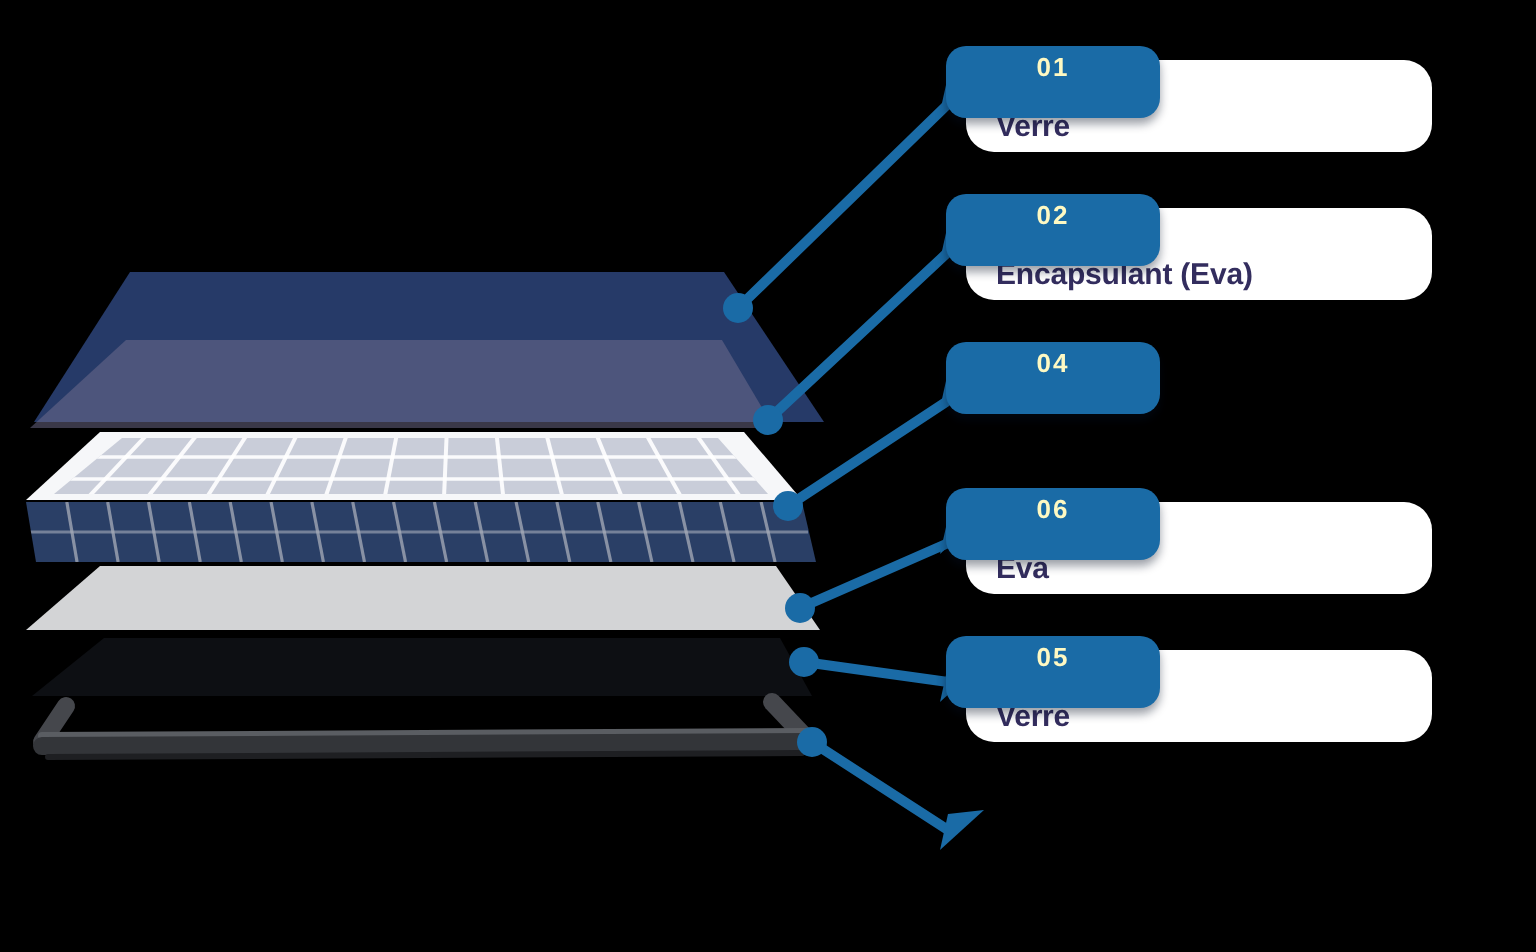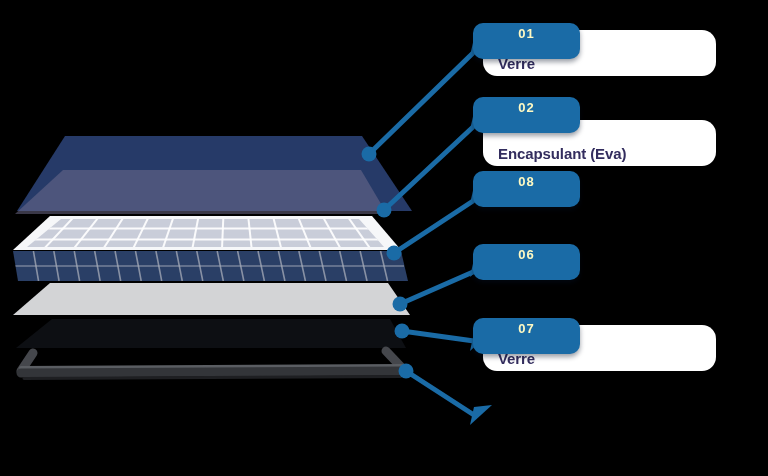--- a/index.html
+++ b/index.html
@@ -123,26 +123,29 @@
       <circle cx="394" cy="253" r="7.5"></circle>
       <circle cx="400" cy="304" r="7.5"></circle>
       <circle cx="402" cy="331" r="7.5"></circle>
       <circle cx="406" cy="371" r="7.5"></circle>
     </g>
   </svg>
 
   <div class="card" style="top:30px">
     <div class="label">Verre</div>
   </div>
-  <div class="card" style="top:120px">
+  <div class="card" style="top:104px">
     <div class="label">Encapsulant (Eva)</div>
+  </div>
+  <div class="card" style="top:251px">
+    <div class="label">Eva</div>
   </div>
   <div class="card" style="top:325px">
     <div class="label">Verre</div>
   </div>
 
   <div class="badge" style="top:23px">01</div>
   <div class="badge" style="top:97px">02</div>
-  <div class="badge" style="top:171px">08</div>
+  <div class="badge" style="top:171px">04</div>
   <div class="badge" style="top:244px">06</div>
-  <div class="badge" style="top:318px">07</div>
+  <div class="badge" style="top:318px">05</div>
 
 </div>
 
 </body></html>

